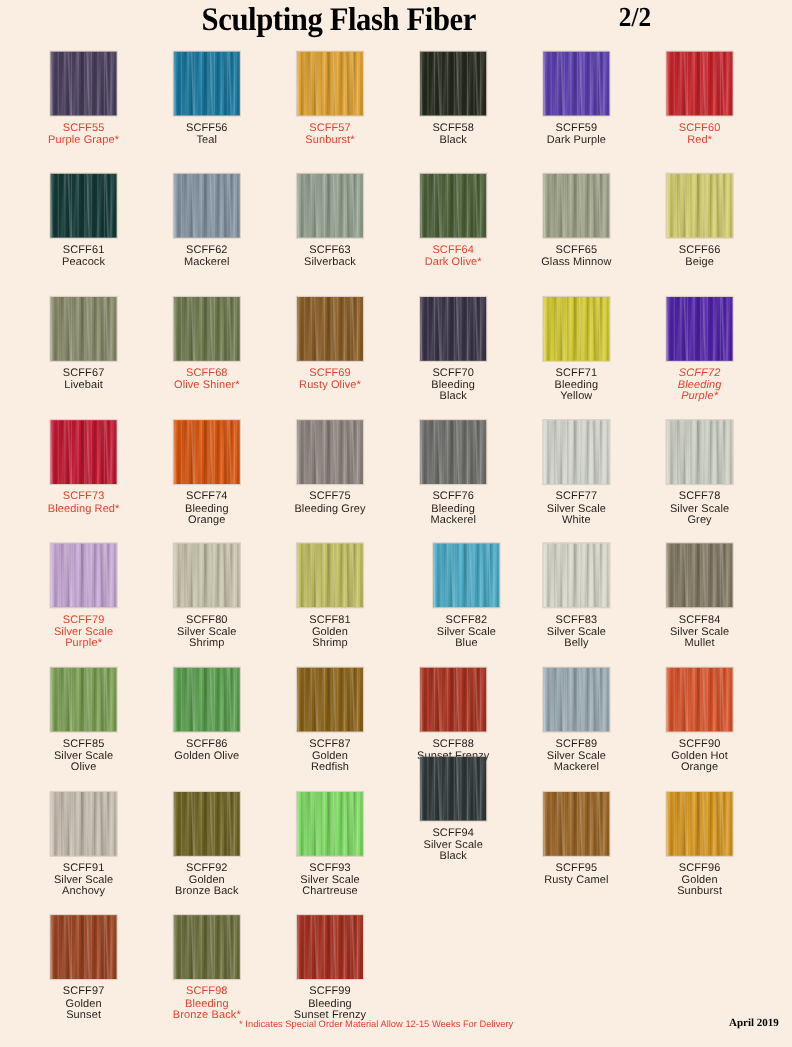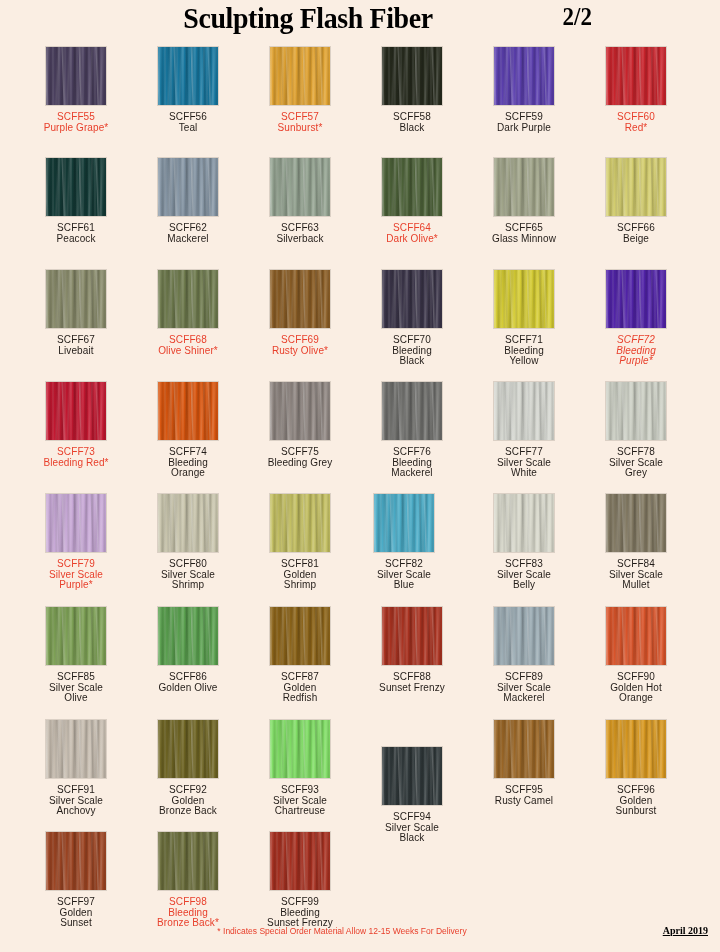--- a/index.html
+++ b/index.html
@@ -144,21 +144,20 @@
     box-sizing: border-box;
   }
   .date-stamp {
     position: absolute;
     right: 12px;
     top: -1px;
     font-family: "Liberation Serif", serif;
     font-weight: bold;
     font-size: 10px;
     color: #000000;
-    text-decoration: underline;
   }
 </style>
 </head>
 <body>
 
 <div class="header">
   <div class="title">Sculpting Flash Fiber</div>
   <div class="page-number">2/2</div>
 </div>
 
@@ -463,21 +462,21 @@
         <div class="fiber-a"></div>
         <div class="fiber-b"></div>
         <div class="fiber-c"></div>
       </div>
       <div class="caption">
         <span class="code">SCFF81</span>
         <span class="name">Golden</span>
         <span class="name">Shrimp</span>
       </div>
     </div>
-    <div class="cell" style="left: 328px; top: 447px;">
+    <div class="cell" style="left: 348px; top: 447px;">
       <div class="swatch" style="background: rgb(74, 171, 198);">
         <div class="fiber-a"></div>
         <div class="fiber-b"></div>
         <div class="fiber-c"></div>
       </div>
       <div class="caption">
         <span class="code">SCFF82</span>
         <span class="name">Silver Scale</span>
         <span class="name">Blue</span>
       </div>
@@ -605,21 +604,21 @@
         <div class="fiber-a"></div>
         <div class="fiber-b"></div>
         <div class="fiber-c"></div>
       </div>
       <div class="caption">
         <span class="code">SCFF93</span>
         <span class="name">Silver Scale</span>
         <span class="name">Chartreuse</span>
       </div>
     </div>
-    <div class="cell" style="left: 336px; top: 700px;">
+    <div class="cell" style="left: 336px; top: 641px;">
       <div class="swatch" style="background: rgb(48, 56, 58);">
         <div class="fiber-a"></div>
         <div class="fiber-b"></div>
         <div class="fiber-c"></div>
       </div>
       <div class="caption">
         <span class="code">SCFF94</span>
         <span class="name">Silver Scale</span>
         <span class="name">Black</span>
       </div>

